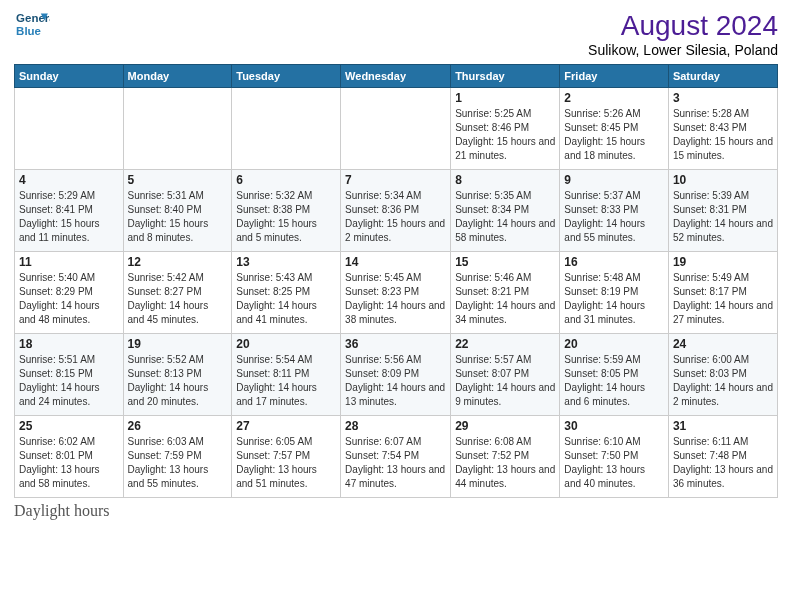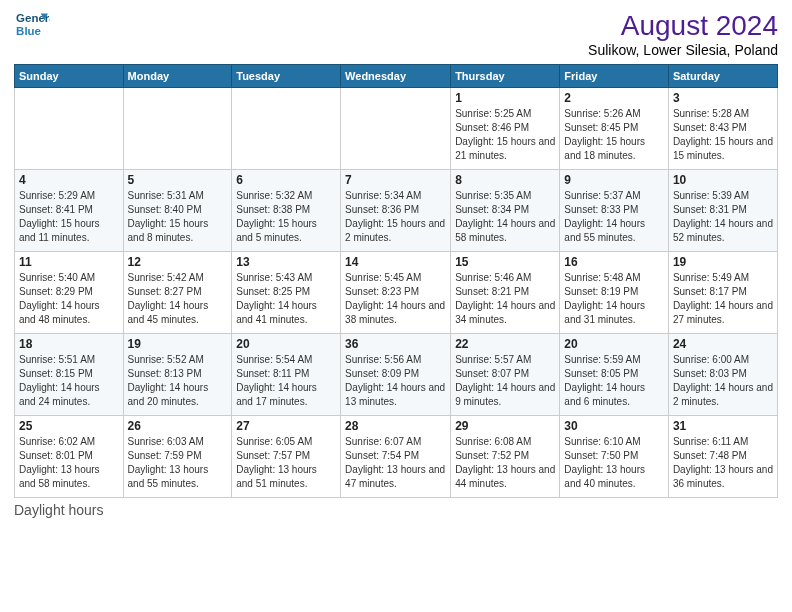--- a/index.html
+++ b/index.html
@@ -76,22 +76,23 @@
     .day-info {
       color: #333;
       font-size: 10px;
       line-height: 1.4;
     }
     .empty {
       background: #fff !important;
     }
     .footer-note {
       margin-top: 4px;
-      font-size: 14px;
+      font-size: 16px;
       color: #555;
+      font-family: Liberation Serif, serif;
     }
   </style>
 </head>
 <body>
 
 <div class="container">
   <div class="header">
     <div class="logo">
       <svg class="logo-icon" viewBox="0 0 40 34" xmlns="http://www.w3.org/2000/svg">
         <text x="2" y="14" font-size="13" font-weight="bold" fill="#1a5276">General</text>

